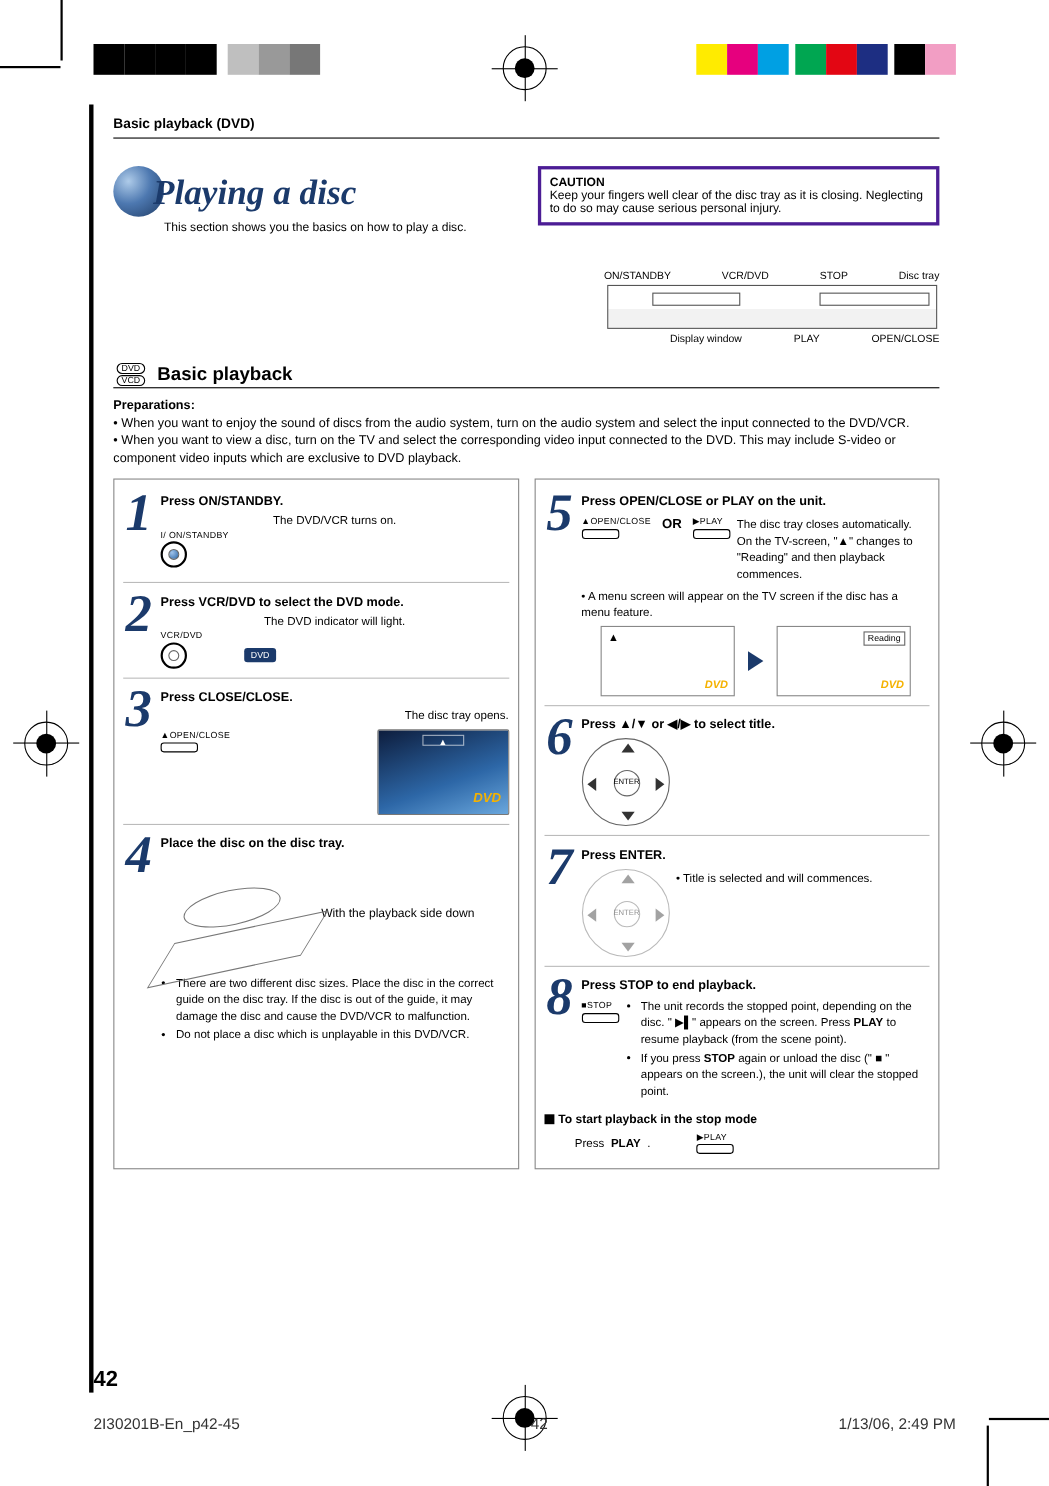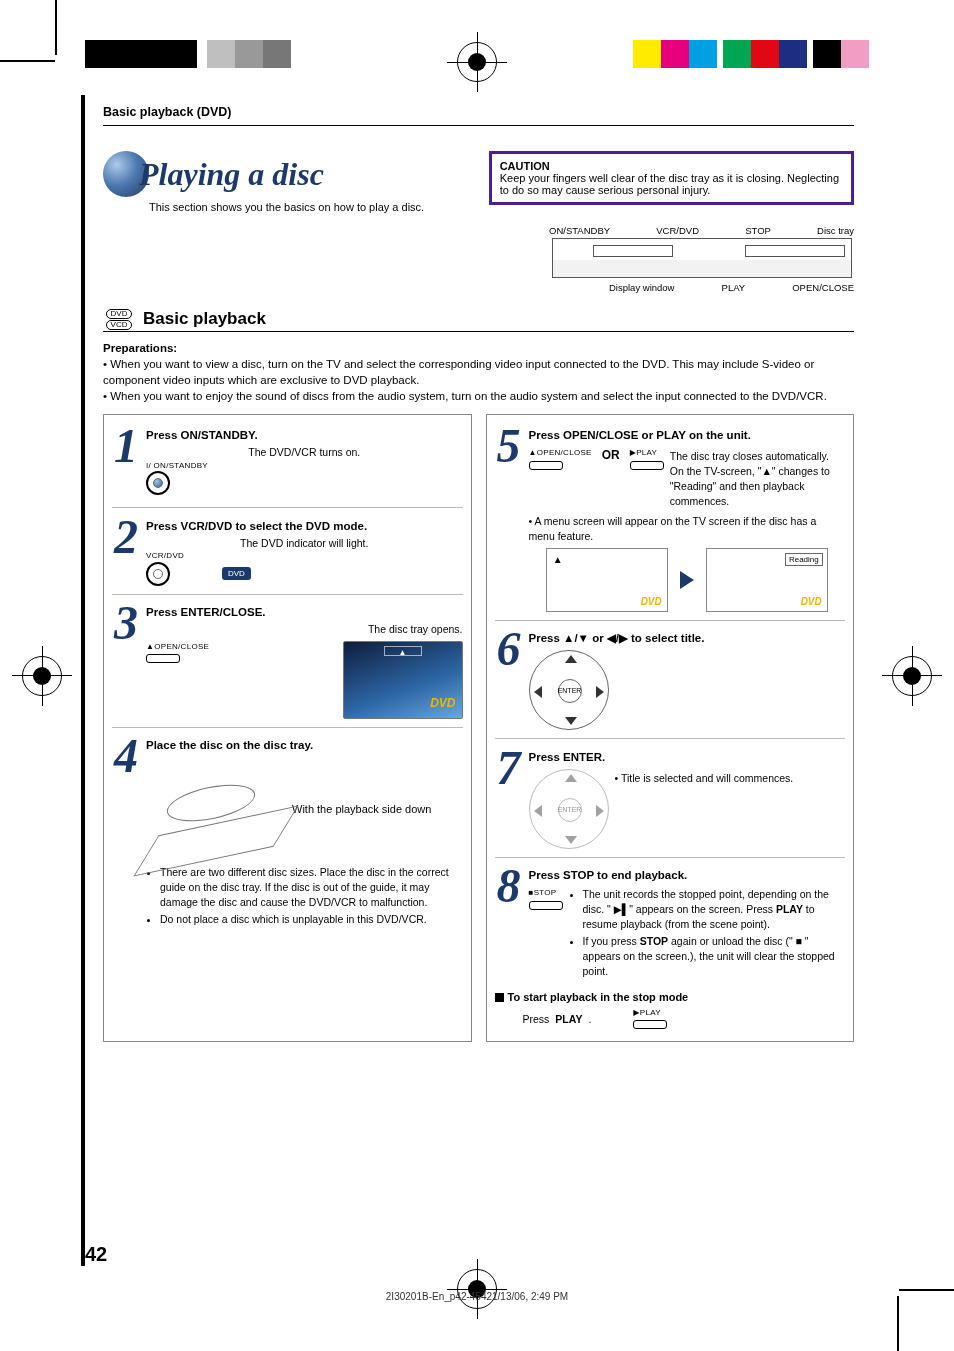--- a/index.html
+++ b/index.html
@@ -102,21 +102,21 @@
   .navpad .center{ position:absolute; top:28px; left:28px; width:24px; height:24px; border:1.5px solid #666; border-radius:50%; font-size:7px; display:flex; align-items:center; justify-content:center;}
   .navpad .tri{ position:absolute; width:0; height:0;}
   .navpad .tri.up{ top:4px; left:35px; border-left:6px solid transparent;border-right:6px solid transparent;border-bottom:8px solid #333;}
   .navpad .tri.dn{ bottom:4px; left:35px; border-left:6px solid transparent;border-right:6px solid transparent;border-top:8px solid #333;}
   .navpad .tri.lt{ left:4px; top:35px; border-top:6px solid transparent;border-bottom:6px solid transparent;border-right:8px solid #333;}
   .navpad .tri.rt{ right:4px; top:35px; border-top:6px solid transparent;border-bottom:6px solid transparent;border-left:8px solid #333;}
   .navpad.faded{ opacity:0.45;}
   .stop-restart{ font-size:11px; font-weight:bold; margin-top:6px;}
   .sq{display:inline-block;width:9px;height:9px;background:#000;vertical-align:middle;margin-right:4px;}
   .page-num { position:absolute; left:0; bottom:0; font-size:20px; font-weight:bold;}
-  .footer-line { position:absolute; bottom:-36px; left:0; right:0; display:flex; justify-content:center; font-size:10px; color:#333;}
+  .footer-line { position:absolute; bottom:-36px; left:0; right:0; display:flex; justify-content:space-between; font-size:14px; color:#333;}
   .disc-illus { width:140px; height:100px; position:relative; }
   .disc-illus .disc{ position:absolute; left:20px; top:28px; width:90px; height:32px; border:1px solid #777; border-radius:50%; transform:rotate(-12deg);}
   .disc-illus .tray{ position:absolute; left:0; bottom:0; width:140px; height:36px; border:1px solid #777; transform:skewY(-12deg) skewX(-35deg);}
   .step-sep { height:0.5px; background:#bbb; margin:4px 0;}
   .or { font-weight:bold; font-size:12px; margin:0 4px;}
   .flex-row{display:flex; align-items:center; gap:6px; flex-wrap:wrap;}
   .right-diag{ width:305px; margin:0 auto;}
 </style>
 </head>
 <body>
@@ -175,21 +175,21 @@
         <span>Playing a disc</span>
       </h1>
       <div class="title-sub">This section shows you the basics on how to play a disc.</div>
     </div>
     <div class="caution-box">
       <div class="hd">CAUTION</div>
       <div>Keep your fingers well clear of the disc tray as it is closing. Neglecting to do so may cause serious personal injury.</div>
     </div>
   </div>
 
-  <div class="right-diag" style="float:right;">
+  <div class="right-diag" style="float:right;margin-top:21px;">
     <div class="device-labels-top">
       <span>ON/STANDBY</span>
       <span>VCR/DVD</span>
       <span>STOP</span>
       <span>Disc tray</span>
     </div>
     <div class="device-body">
       <div class="disp"></div>
         <div class="slot"></div>
     </div>
@@ -204,22 +204,22 @@
   <div class="rule-heading">
     <span class="format-icon stack">
       <span class="format-icon">DVD</span>
       <span class="format-icon">VCD</span>
     </span>
     <h2>Basic playback</h2>
   </div>
 
   <div class="prep">
     <div class="hd">Preparations:</div>
+    <div>• <span>When you want to enjoy the sound of discs from the audio system, turn on the audio system and select the input connected to the DVD/VCR.</span></div>
     <div>• <span>When you want to view a disc, turn on the TV and select the corresponding video input connected to the DVD. This may include S-video or component video inputs which are exclusive to DVD playback.</span></div>
-    <div>• <span>When you want to enjoy the sound of discs from the audio system, turn on the audio system and select the input connected to the DVD/VCR.</span></div>
   </div>
 
   <div class="columns">
 
     <div class="col">
 
       <div class="step">
         <div class="num">1</div>
         <div class="step-body">
           <div class="step-title">Press ON/STANDBY.</div>
@@ -241,21 +241,21 @@
             <span style="width:40px"></span>
             <span class="dvd-pill">DVD</span>
           </div>
         </div>
       </div>
       <div class="step-sep"></div>
 
       <div class="step">
         <div class="num">3</div>
         <div class="step-body">
-          <div class="step-title">Press ENTER/CLOSE.</div>
+          <div class="step-title">Press CLOSE/CLOSE.</div>
           <div class="step-text" style="text-align:right">The disc tray opens.</div>
           <div class="flex-row" style="margin-top:4px; align-items:flex-start;">
             <div>
               <div class="tiny-label">▲<span>OPEN/CLOSE</span></div>
               <span class="btn-rect"></span>
             </div>
             <div style="flex:1"></div>
             <div class="dvd-screen">
               <div style="position:absolute;top:4px;left:50%;transform:translateX(-50%);width:38px;height:10px;border:1px solid rgba(255,255,255,0.6);font-size:8px;color:#fff;text-align:center">▲</div>
               <div class="dvdlogo">DVD</div>

